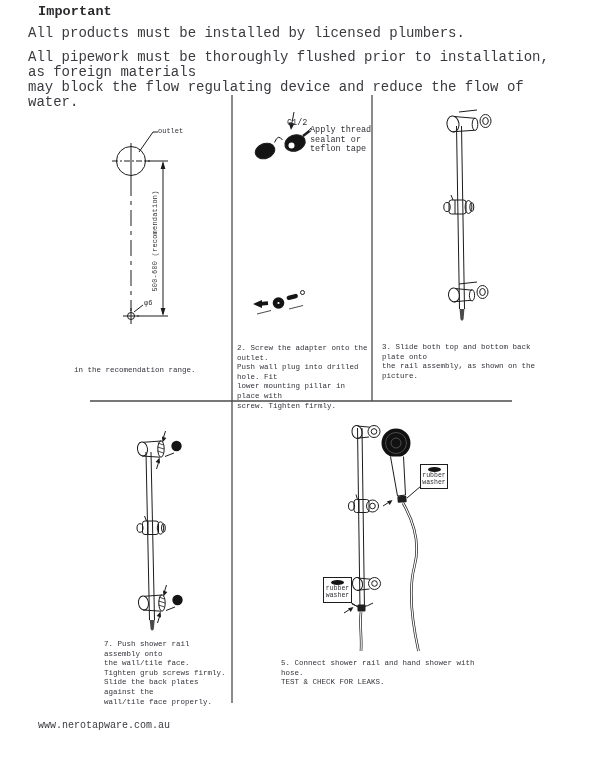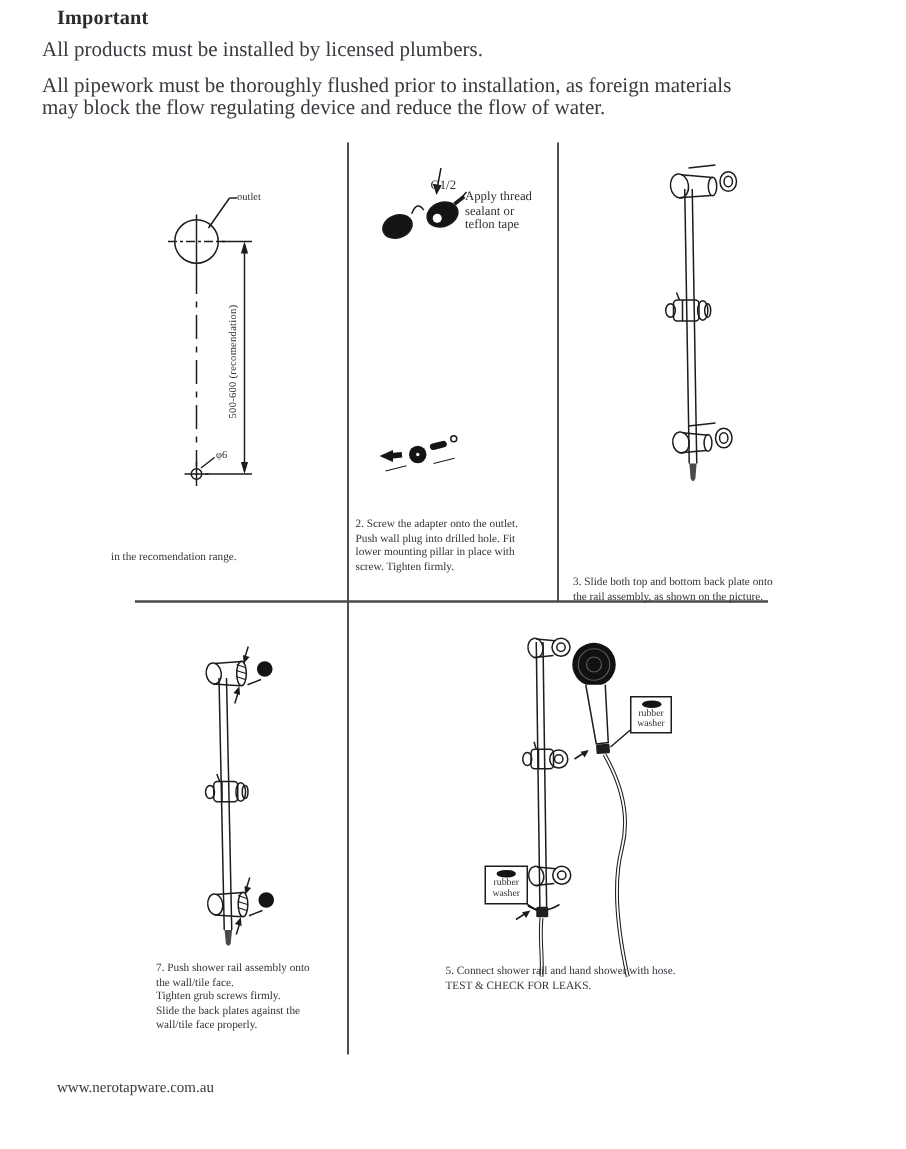--- a/index.html
+++ b/index.html
@@ -1,18 +1,18 @@
 <!DOCTYPE html>
 <html><head>
 <meta charset="utf-8">
 <style>
   html,body { margin:0; padding:0; background:#e8e8e8; }
   .page {
     position:relative; width:604px; height:766px; background:#ffffff;
-    font-family:Liberation Serif, serif; color:#3a3a40; overflow:hidden;
+    font-family:Liberation Mono, monospace; color:#3a3a40; overflow:hidden;
   }
   .preline { white-space:pre-line; }
   h1.title {
     position:absolute; left:38px; top:4px; margin:0;
     font-size:13.5px; font-weight:bold; color:#2b2b2e; letter-spacing:0.1px;
   }
   .intro { position:absolute; left:28px; font-size:14px; line-height:15px; color:#3a3a40; width:545px; }
   .cap  { position:absolute; font-size:7.5px; line-height:9.6px; color:#34343c; }
   .lbl  { position:absolute; font-size:8.5px; line-height:9.5px; color:#2f2f36; }
   .lbl-sm { position:absolute; font-size:7px; line-height:8px; color:#2f2f36; }
@@ -208,25 +208,25 @@
     <span class="washer-dot"></span>
     <span class="preline">rubber
 washer</span>
   </div>
 
   <div class="cap" style="left:74px;  top:366px; width:184px;">in the recomendation range.</div>
   <div class="cap preline" style="left:237px; top:344px; width:132px;">2. Screw the adapter onto the outlet.
 Push wall plug into drilled hole. Fit
 lower mounting pillar in place with
 screw. Tighten firmly.</div>
-  <div class="cap preline" style="left:382px; top:343px; width:170px;margin-top:40px;">3. Slide both top and bottom back plate onto
+  <div class="cap preline" style="left:382px; top:343px; width:170px;">3. Slide both top and bottom back plate onto
 the rail assembly, as shown on the picture.</div>
   <div class="cap preline" style="left:104px; top:640px; width:126px;">7. Push shower rail assembly onto
 the wall/tile face.
 Tighten grub screws firmly.
 Slide the back plates against the
 wall/tile face properly.</div>
-  <div class="cap preline" style="left:281px; top:642px; width:200px;margin-left:16px;">5. Connect shower rail and hand shower with hose.
+  <div class="cap preline" style="left:281px; top:659px; width:200px;">5. Connect shower rail and hand shower with hose.
 TEST &amp; CHECK FOR LEAKS.</div>
 
   <div class="footer">www.nerotapware.com.au</div>
 
 </div>
 
 </body></html>

